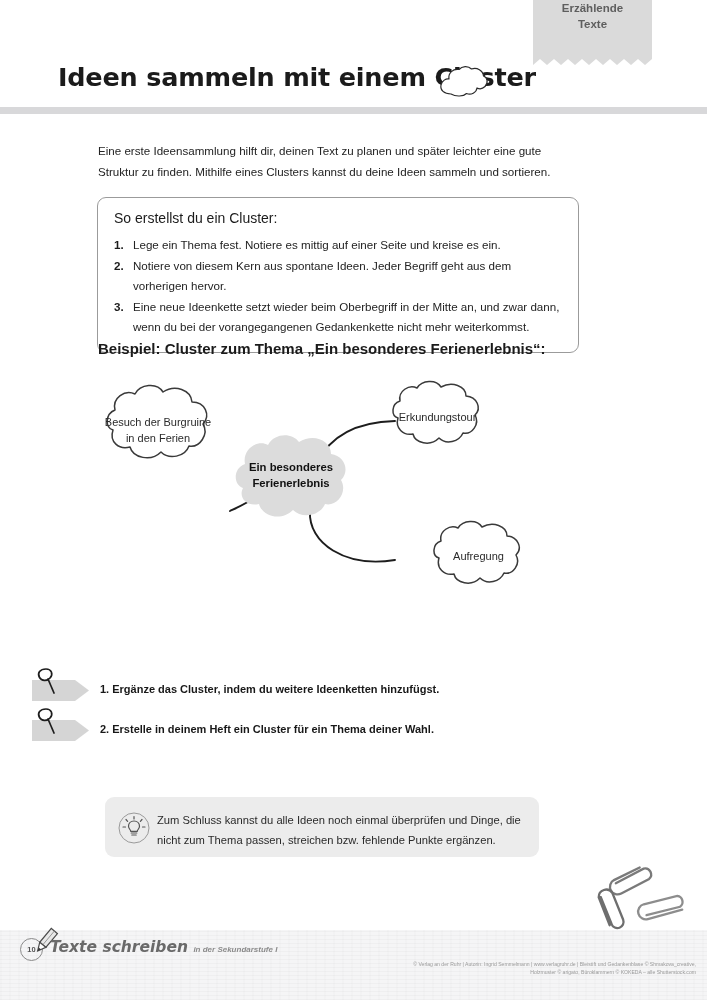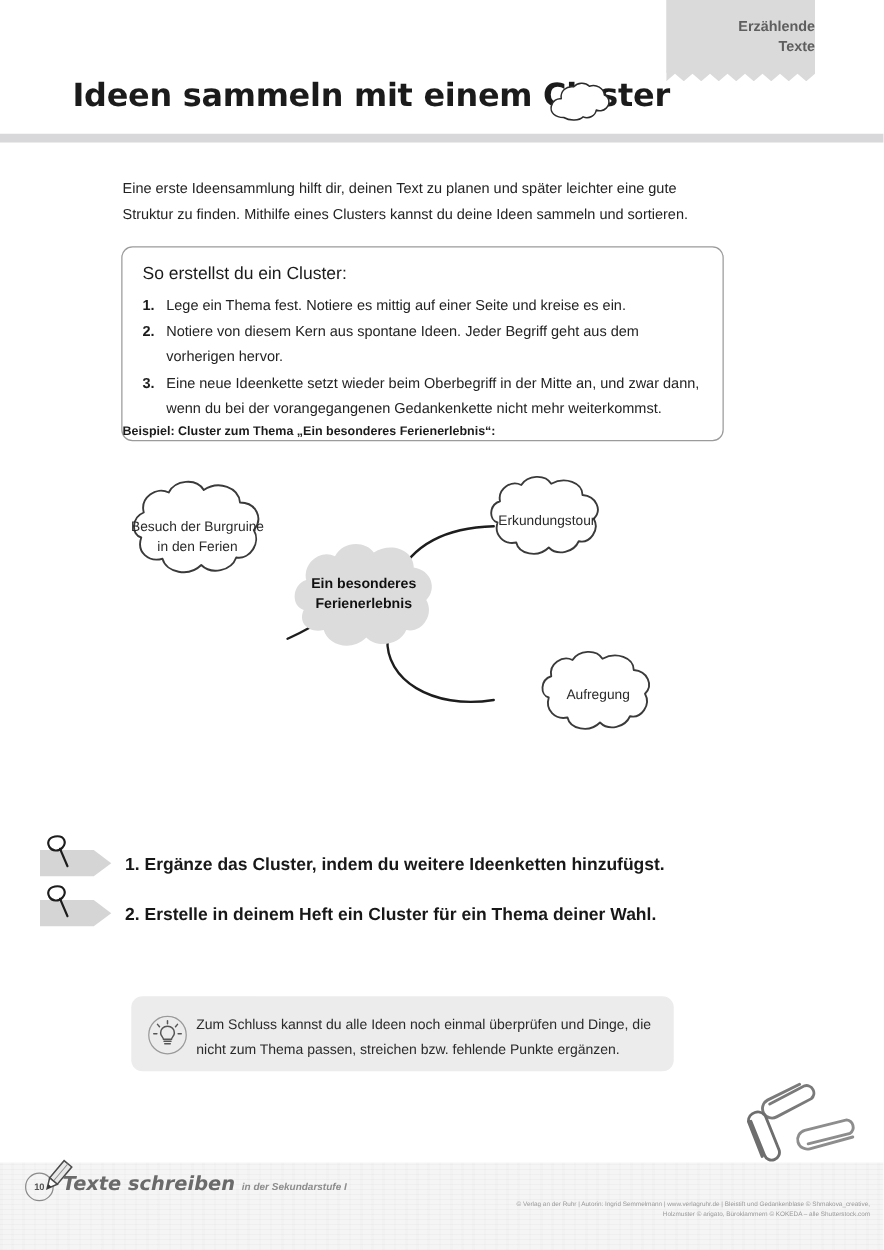--- a/index.html
+++ b/index.html
@@ -19,26 +19,25 @@
   }
 
   
   .corner-tab {
     position: absolute;
     top: 0;
     left: 533px;
     width: 119px;
     height: 58px;
     background: #dadada;
-    text-align: right;
+    text-align: center;
     color: #5e5e5e;
     font-size: 11.5px;
     font-weight: bold;
     line-height: 16px;
-    padding-top: 14px;
     box-sizing: border-box;
   }
   .corner-tab .zigzag {
     position: absolute;
     left: 0;
     bottom: -7px;
     width: 119px;
     height: 8px;
   }
 
@@ -111,21 +110,21 @@
     flex: 0 0 19px;
     color: #1b1b1b;
   }
   .howto-text { flex: 1; }
 
   
   .example-caption {
     position: absolute;
     left: 98px;
     top: 340px;
-    font-size: 10px;
+    font-size: 15px;
     font-weight: bold;
     color: #1b1b1b;
   }
 
   
   .cluster-wrap {
     position: absolute;
     left: 95px;
     top: 378px;
     width: 485px;
@@ -149,21 +148,21 @@
   .task-row {
     position: absolute;
     left: 32px;
     height: 46px;
   }
   .task-banner { position: absolute; left: 0; top: 0; }
   .task-text {
     position: absolute;
     left: 68px;
     top: 20px;
-    font-size: 14px;
+    font-size: 11px;
     font-weight: bold;
     color: #181818;
     white-space: nowrap;
   }
 
   
   .tip-box {
     position: absolute;
     left: 85px;
     top: 797px;

